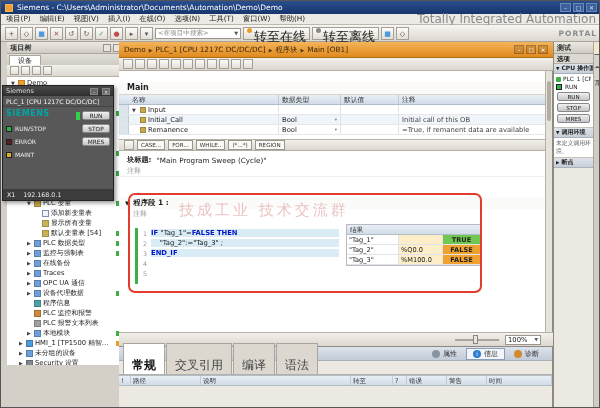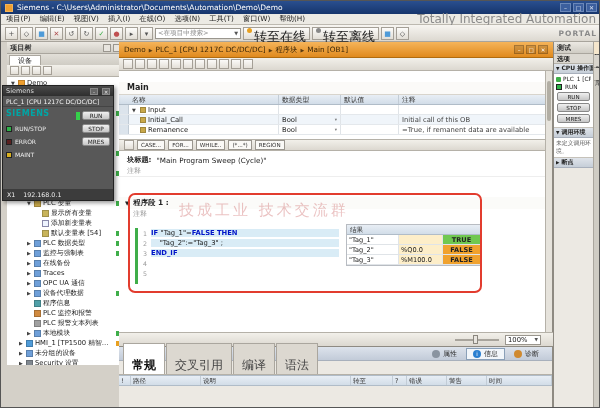--- a/index.html
+++ b/index.html
@@ -308,27 +308,27 @@
           <span class="tl">外部源文件</span>
         </div>
         <div class="tree-row" style="padding-left: 19px;">
           <span class="tw">▼</span>
           <span class="ti ti-tags"></span>
           <span class="tl">PLC 变量</span>
           <span class="st st-ok"></span>
         </div>
         <div class="tree-row" style="padding-left: 27px;">
           <span class="tw"></span>
+          <span class="ti ti-add"></span>
+          <span class="tl">添加新变量表</span>
+        </div>
+        <div class="tree-row" style="padding-left: 27px;">
+          <span class="tw"></span>
           <span class="ti ti-table"></span>
           <span class="tl">显示所有变量</span>
-        </div>
-        <div class="tree-row" style="padding-left: 27px;">
-          <span class="tw"></span>
-          <span class="ti ti-add"></span>
-          <span class="tl">添加新变量表</span>
         </div>
         <div class="tree-row" style="padding-left: 27px;">
           <span class="tw"></span>
           <span class="ti ti-table"></span>
           <span class="tl">默认变量表 [54]</span>
           <span class="st st-ok"></span>
         </div>
         <div class="tree-row" style="padding-left: 19px;">
           <span class="tw">▶</span>
           <span class="ti ti-folder"></span>

